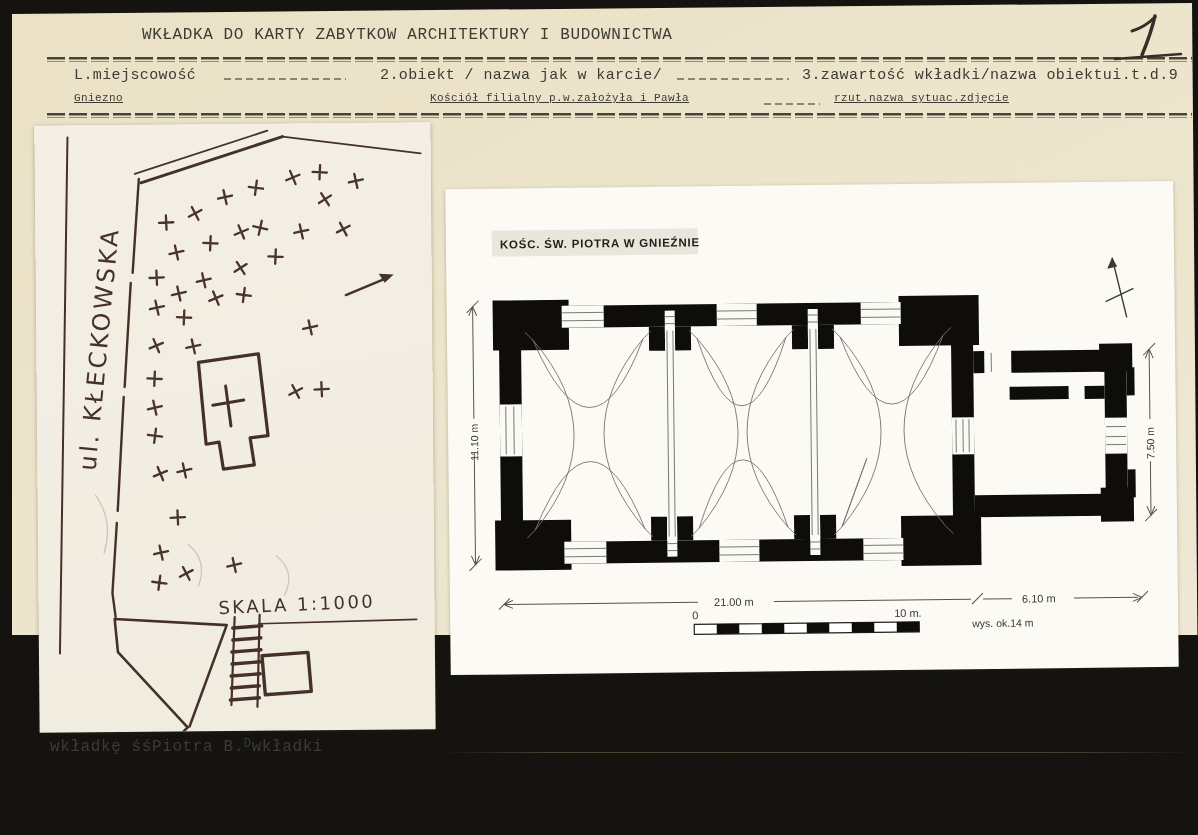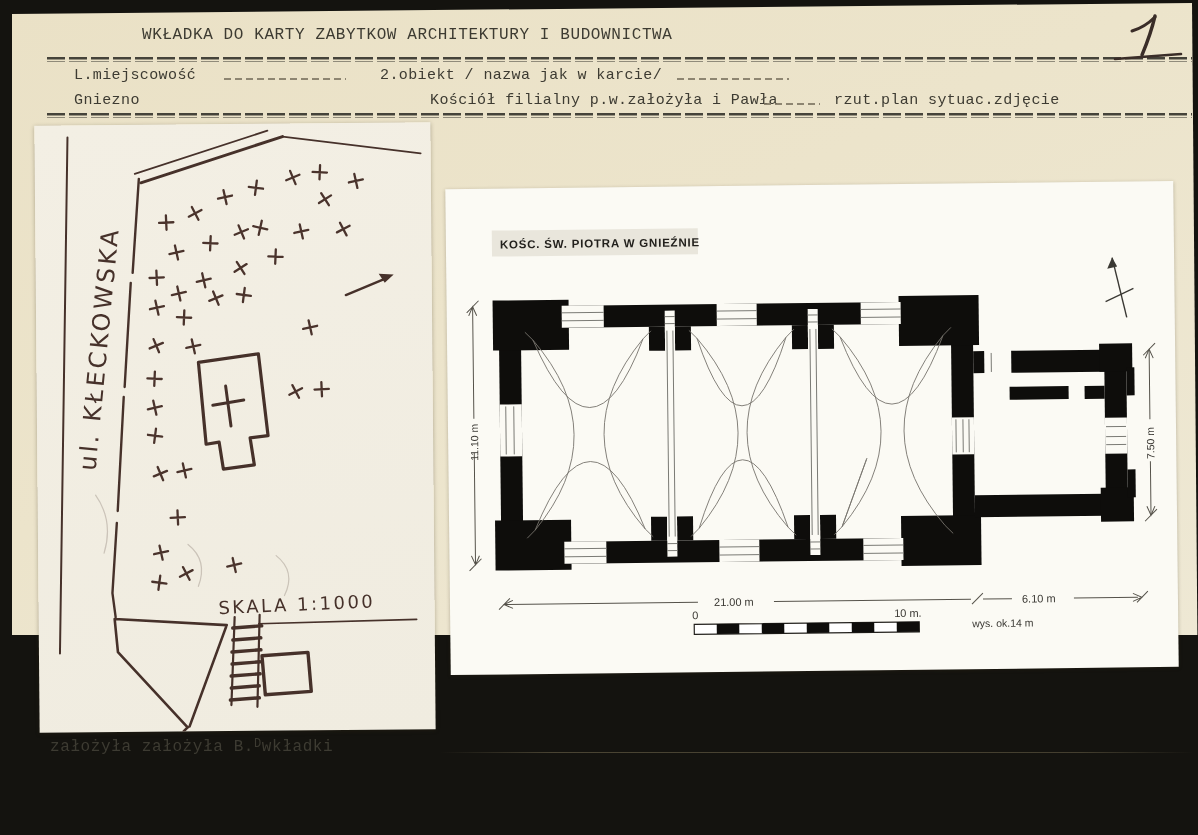--- a/index.html
+++ b/index.html
@@ -13,21 +13,21 @@
     background:linear-gradient(155deg,#eae1c6 0%,#ece4cb 45%,#eee8d4 100%);
     clip-path:polygon(0px 14px,1180px 3px,1187px 824px,0px 834px);
   }
   .typed{
     position:absolute;
     font-family:"Liberation Mono","DejaVu Sans Mono",monospace;
     color:#3d3b32;white-space:pre;
   }
   .hdr{left:130px;top:26px;font-size:16px;letter-spacing:.6px;}
   .f-label{font-size:15px;letter-spacing:.4px;}
-  .f-value{font-size:15px;letter-spacing:.4px;}
+  .f-value{font-size:11px;letter-spacing:.4px;text-decoration:underline;}
   .rule{
     position:absolute;height:5px;
     background:
       repeating-linear-gradient(90deg,#45433a 0 18px,rgba(69,67,58,0) 18px 22px) top/100% 2.5px no-repeat,
       repeating-linear-gradient(90deg,rgba(69,67,58,.55) 0 18px,rgba(0,0,0,0) 18px 22px) bottom/100% 1.5px no-repeat;
   }
   .dash{
     position:absolute;height:2px;
     background:repeating-linear-gradient(90deg,rgba(125,117,98,.85) 0 7px,rgba(0,0,0,0) 7px 11px);
   }
@@ -61,25 +61,26 @@
 
 <div class="page">
 
   <div class="typed hdr">WKŁADKA DO KARTY ZABYTKOW ARCHITEKTURY I BUDOWNICTWA</div>
   <div class="rule" style="left:35px;top:57px;width:1145px;"></div>
 
   <div class="typed f-label" style="left:62px;top:67px;">L.miejscowość</div>
   <div class="dash" style="left:212px;top:78px;width:122px;"></div>
   <div class="typed f-label" style="left:368px;top:67px;text-align:center;">2.obiekt / nazwa jak w karcie/</div>
   <div class="dash" style="left:665px;top:78px;width:112px;"></div>
+  <div class="typed f-label" style="left:790px;top:67px;">3.zawartość wkładki/nazwa obiektui.t.d.9</div>
 
   <div class="typed f-value" style="left:62px;top:92px;">Gniezno</div>
   <div class="typed f-value" style="left:418px;top:92px;">Kościół filialny p.w.założyła i Pawła</div>
   <div class="dash" style="left:752px;top:103px;width:56px;"></div>
-  <div class="typed f-value" style="left:822px;top:92px;">rzut.plan sytuac.zdjęcie</div>
+  <div class="typed f-value" style="left:822px;top:92px;">rzut.nazwa sytuac.zdjęcie</div>
   <div class="rule" style="left:35px;top:113px;width:1145px;"></div>
 
   <svg style="position:absolute;left:1095px;top:10px;" width="85" height="52" viewBox="0 0 85 52">
     <g stroke="#3a2d28" fill="none" stroke-linecap="round">
       <path d="M48,7 C40,15 32,19 25,21" stroke-width="3"></path>
       <path d="M48,6 C45,19 40,33 35,45" stroke-width="3.4"></path>
       <path d="M8,49 L74,44" stroke-width="2.6"></path>
     </g>
     <text x="92" y="30" font-size="1" fill="none">1</text>
   </svg>
@@ -264,15 +265,15 @@
         </g>
         <text x="242" y="433" class="plan-label" font-size="11" fill="#3a3833">0</text>
         <text x="444" y="433" class="plan-label" font-size="11" fill="#3a3833">10 m.</text>
       </g>
       <text x="522" y="444" class="plan-label" font-size="10.5" fill="#3a3833">wys. ok.14 m</text>
     </svg>
   </div>
 
   <div class="crease"></div>
 
-  <div class="footer-line"><span>założyła założyła B.</span><sup>D</sup><span>wkładki</span></div>
+  <div class="footer-line"><span>wkładkę śśPiotra B.</span><sup>D</sup><span>wkładki</span></div>
 
 </div>
 
 </body></html>

